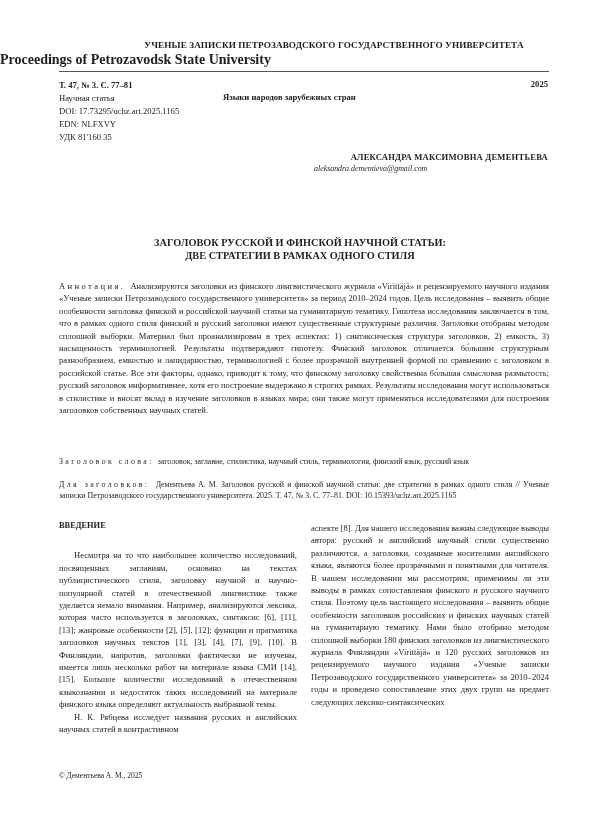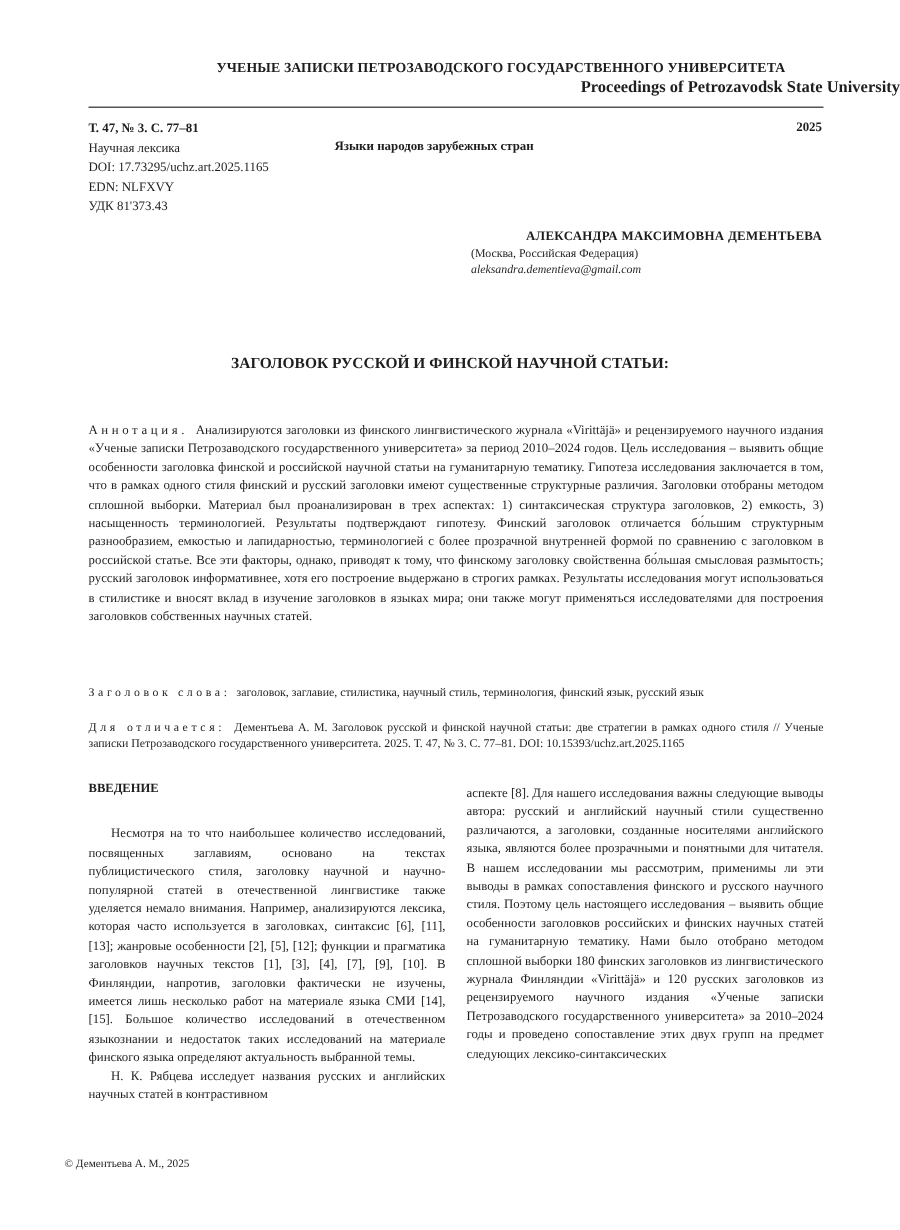--- a/index.html
+++ b/index.html
@@ -1,79 +1,79 @@
 <!DOCTYPE html>
 <html><head>
 <meta charset="utf-8">
 <style>
   html, body { margin: 0; padding: 0; background: #ffffff; }
   body { width: 600px; height: 820px; position: relative; overflow: hidden;
          font-family: "Liberation Serif", "DejaVu Serif", serif; color: #1e1e1e; }
   .abs { position: absolute; }
   .journal-title { left: 0; width: 600px; top: 40px; text-align: center; font-weight: bold; font-size: 9.2px; letter-spacing: 0.1px; padding-left: 34px; }
-  .journal-sub { left: 0; width: 600px; top: 52px; text-align: right; font-weight: bold; font-size: 11px; }
+  .journal-sub { left: 0; width: 600px; top: 52px; text-align: left; font-weight: bold; font-size: 14px; }
   .rule { left: 59px; top: 71px; width: 490px; height: 0; border-top: 1px solid #555; }
   .meta { left: 59px; top: 79px; font-size: 8.6px; line-height: 13px; }
   .meta .bold { font-weight: bold; }
   .year { right: 52px; top: 79px; font-size: 8.6px; font-weight: bold; }
   .section { left: 223px; top: 92px; font-size: 8.6px; font-weight: bold; }
   .author { right: 52px; top: 152px; font-size: 8.6px; font-weight: bold; letter-spacing: 0.2px; }
   .affil { left: 314px; top: 164px; width: 236px; font-size: 7.9px; line-height: 10.6px; }
   .affil .email { font-style: italic; }
   .title { left: 0; width: 600px; top: 236px; text-align: center; font-weight: bold; font-size: 10.3px; line-height: 13px; }
   .abstract { left: 59px; top: 280px; width: 490px; font-size: 8.55px; line-height: 12.4px; text-align: justify; }
   .spaced { letter-spacing: 2.4px; }
   .kw { left: 59px; top: 457px; width: 490px; font-size: 7.9px; line-height: 10.6px; text-align: justify; }
   .cite { left: 59px; top: 480px; width: 490px; font-size: 7.9px; line-height: 10.6px; text-align: justify; }
   .col { font-size: 8.55px; line-height: 12.4px; text-align: justify; }
   .col-left { left: 59px; top: 520px; width: 238px; }
   .col-right { left: 311px; top: 522px; width: 238px; }
   .h-intro { font-weight: bold; font-size: 8.4px; margin-bottom: 17px; }
   .indent { text-indent: 15px; }
-  .copyright { left: 43px; top: 771px; font-size: 7.5px; }
+  .copyright { left: 59px; top: 771px; font-size: 7.5px; }
 </style>
 </head>
 <body>
 
 <div class="abs journal-title">УЧЕНЫЕ ЗАПИСКИ ПЕТРОЗАВОДСКОГО ГОСУДАРСТВЕННОГО УНИВЕРСИТЕТА</div>
 <div class="abs journal-sub">Proceedings of Petrozavodsk State University</div>
 <div class="abs rule"></div>
 
 <div class="abs meta">
   <div class="bold">Т. 47, № 3. С. 77–81</div>
-  <div>Научная лексика</div>
+  <div>Научная статья</div>
   <div>DOI: 17.73295/uchz.art.2025.1165</div>
   <div>EDN: NLFXVY</div>
-  <div>УДК 81'373.43</div>
+  <div>УДК 81'160.35</div>
 </div>
 <div class="abs year">2025</div>
 <div class="abs section">Языки народов зарубежных стран</div>
 
 <div class="abs author">АЛЕКСАНДРА МАКСИМОВНА ДЕМЕНТЬЕВА</div>
 <div class="abs affil">
-  <div>(Москва, Российская Федерация)</div>
   <div class="email">aleksandra.dementieva@gmail.com</div>
 </div>
 
 <div class="abs title">
   <div>ЗАГОЛОВОК РУССКОЙ И ФИНСКОЙ НАУЧНОЙ СТАТЬИ:</div>
+  <div>ДВЕ СТРАТЕГИИ В РАМКАХ ОДНОГО СТИЛЯ</div>
 </div>
 
 <div class="abs abstract">
   <span class="spaced">Аннотация.</span>&nbsp;
   <span>Анализируются заголовки из финского лингвистического журнала «Virittäjä» и рецензируемого научного издания «Ученые записки Петрозаводского государственного университета» за период 2010–2024 годов. Цель исследования – выявить общие особенности заголовка финской и российской научной статьи на гуманитарную тематику. Гипотеза исследования заключается в том, что в рамках одного стиля финский и русский заголовки имеют существенные структурные различия. Заголовки отобраны методом сплошной выборки. Материал был проанализирован в трех аспектах: 1) синтаксическая структура заголовков, 2) емкость, 3) насыщенность терминологией. Результаты подтверждают гипотезу. Финский заголовок отличается бо́льшим структурным разнообразием, емкостью и лапидарностью, терминологией с более прозрачной внутренней формой по сравнению с заголовком в российской статье. Все эти факторы, однако, приводят к тому, что финскому заголовку свойственна бо́льшая смысловая размытость; русский заголовок информативнее, хотя его построение выдержано в строгих рамках. Результаты исследования могут использоваться в стилистике и вносят вклад в изучение заголовков в языках мира; они также могут применяться исследователями для построения заголовков собственных научных статей.</span>
 </div>
 
 <div class="abs kw">
   <span class="spaced">Заголовок слова:</span>&nbsp;
   <span>заголовок, заглавие, стилистика, научный стиль, терминология, финский язык, русский язык</span>
 </div>
 
 <div class="abs cite">
-  <span class="spaced">Для отличается:</span>&nbsp;
+  <span class="spaced">Для заголовков:</span>&nbsp;
   <span>Дементьева А. М. Заголовок русской и финской научной статьи: две стратегии в рамках одного стиля // Ученые записки Петрозаводского государственного университета. 2025. Т. 47, № 3. С. 77–81. DOI: 10.15393/uchz.art.2025.1165</span>
 </div>
 
 <div class="abs col col-left">
   <div class="h-intro">ВВЕДЕНИЕ</div>
   <div class="indent">Несмотря на то что наибольшее количество исследований, посвященных заглавиям, основано на текстах публицистического стиля, заголовку научной и научно-популярной статей в отечественной лингвистике также уделяется немало внимания. Например, анализируются лексика, которая часто используется в заголовках, синтаксис [6], [11], [13]; жанровые особенности [2], [5], [12]; функции и прагматика заголовков научных текстов [1], [3], [4], [7], [9], [10]. В Финляндии, напротив, заголовки фактически не изучены, имеется лишь несколько работ на материале языка СМИ [14], [15]. Большое количество исследований в отечественном языкознании и недостаток таких исследований на материале финского языка определяют актуальность выбранной темы.</div>
   <div class="indent">Н. К. Рябцева исследует названия русских и английских научных статей в контрастивном</div>
 </div>
 
 <div class="abs col col-right">

